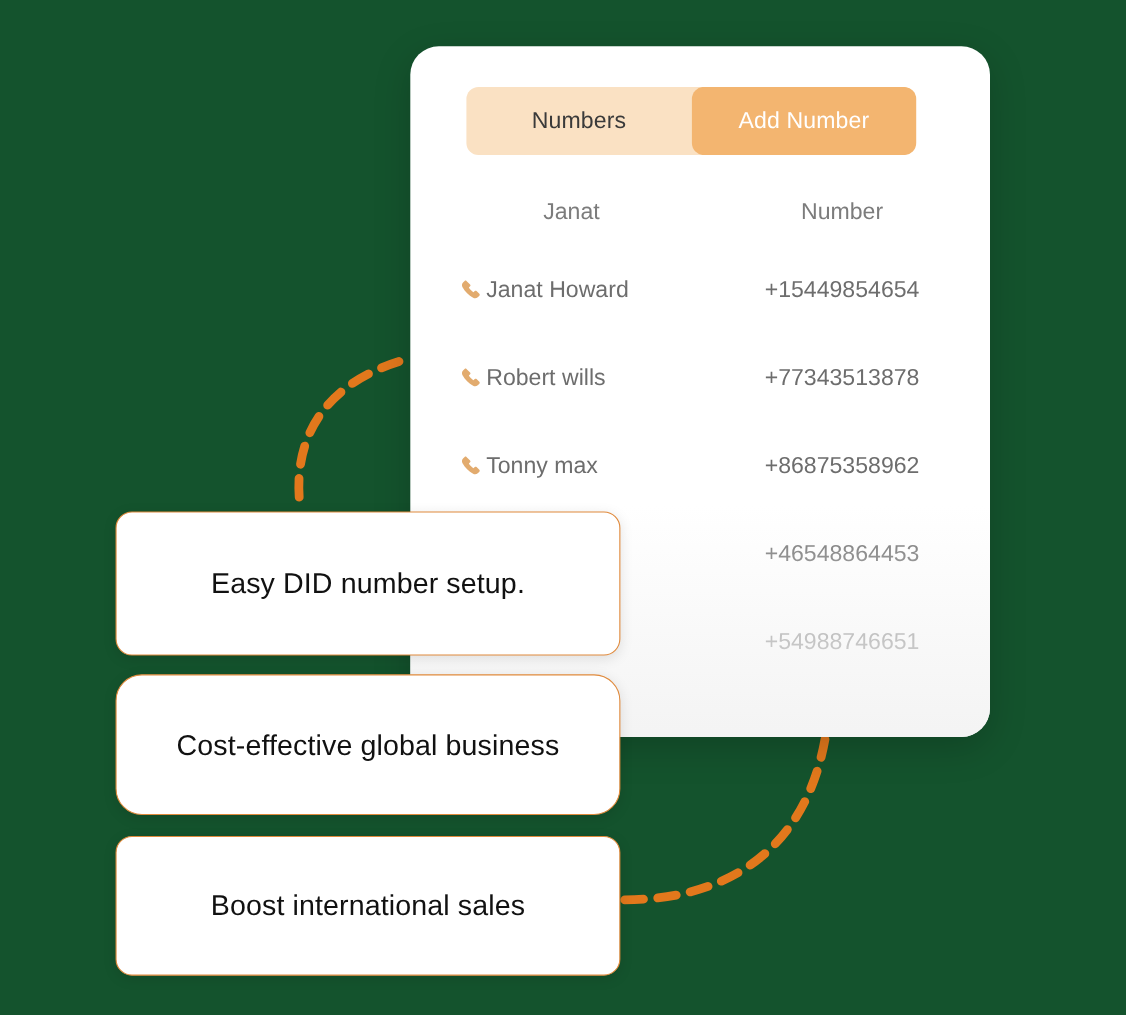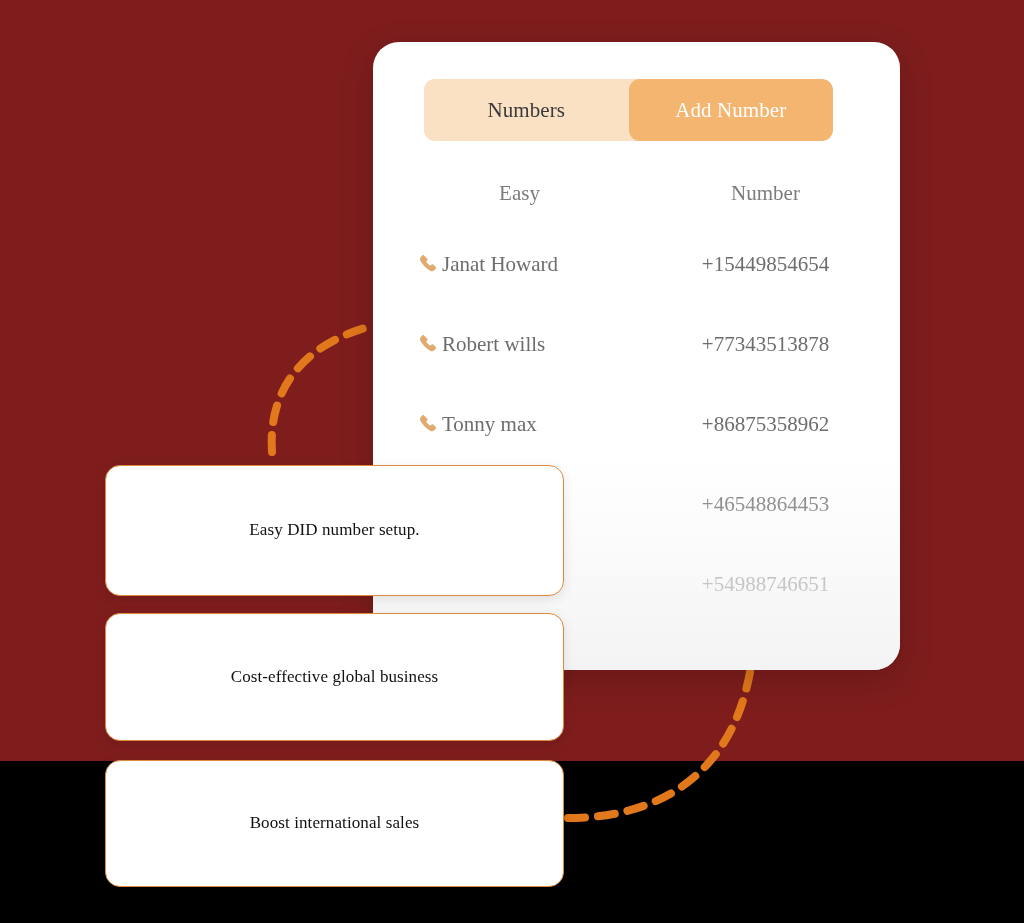--- a/index.html
+++ b/index.html
@@ -5,23 +5,22 @@
 <style>
   * { margin:0; padding:0; box-sizing:border-box; }
   html, body {
     width:1024px; height:923px;
     background:#000000;
     font-family:"Liberation Sans", sans-serif;
     overflow:hidden;
   }
   #stage {
     position:relative;
-    width:1024px; height:761px;
-    background:#7f1d1d;
-    font-family:Liberation Serif, serif;
+    width:1024px; height:923px;
+    background:#14532d;
   }
 
   
   .panel {
     position:absolute;
     left:373px; top:42px;
     width:527px; height:628px;
     background:#ffffff;
     border-radius:26px;
     box-shadow:0 10px 34px rgba(0,0,0,0.18);
@@ -124,27 +123,27 @@
     border:1.6px solid #e08a3c;
     border-radius:15px;
     display:flex;
     align-items:center;
     justify-content:center;
     text-align:center;
     padding:0 34px;
     box-shadow:0 3px 12px rgba(0,0,0,0.10);
   }
   .card-txt {
-    font-size:17px;
+    font-size:26px;
     line-height:1.42;
     color:#111111;
     letter-spacing:0.1px;
   }
   #card-1 { top:465px;  height:131px; }
-  #card-2 { top:613px;  height:128px; }
+  #card-2 { top:613px;  height:128px;border-radius:24px; }
   #card-3 { top:760px;  height:127px;align-items:center; }
 </style>
 </head>
 <body>
 
 <div id="stage">
 
   <svg class="curves" viewBox="0 0 1024 923" xmlns="http://www.w3.org/2000/svg">
     <path d="M 272 452 C 268 392 300 345 372 326" fill="none" stroke="#e2781c" stroke-width="8" stroke-linecap="round" stroke-dasharray="17 13"></path>
     <path d="M 568 818 C 650 818 730 782 750 672" fill="none" stroke="#e2781c" stroke-width="8" stroke-linecap="round" stroke-dasharray="17 13"></path>
@@ -157,21 +156,21 @@
         <span>Numbers</span>
       </div>
       <div class="tab active">
         <span>Add Number</span>
       </div>
     </div>
 
     <div class="table">
 
       <div class="thead">
-        <div class="col-name">Easy</div>
+        <div class="col-name">Janat</div>
         <div class="col-number">Number</div>
       </div>
 
       <div class="trow">
         <div class="cell-name">
           <svg class="phone-ico" viewBox="0 0 24 24">
             <path fill="#e2ab6e" d="M6.6 2.6c-.5-.5-1.3-.5-1.8 0L3.2 4.2C2 5.4 1.8 7.3 2.7 8.8c2.5 4.3 6.2 8 10.5 10.5 1.5.9 3.4.7 4.6-.5l1.6-1.6c.5-.5.5-1.3 0-1.8l-2.8-2.8c-.5-.5-1.3-.5-1.8 0l-1.2 1.2c-1.9-1.1-3.5-2.7-4.6-4.6l1.2-1.2c.5-.5.5-1.3 0-1.8L6.6 2.6z"></path>
           </svg>
           <span class="name-txt">Janat Howard</span>
         </div>

